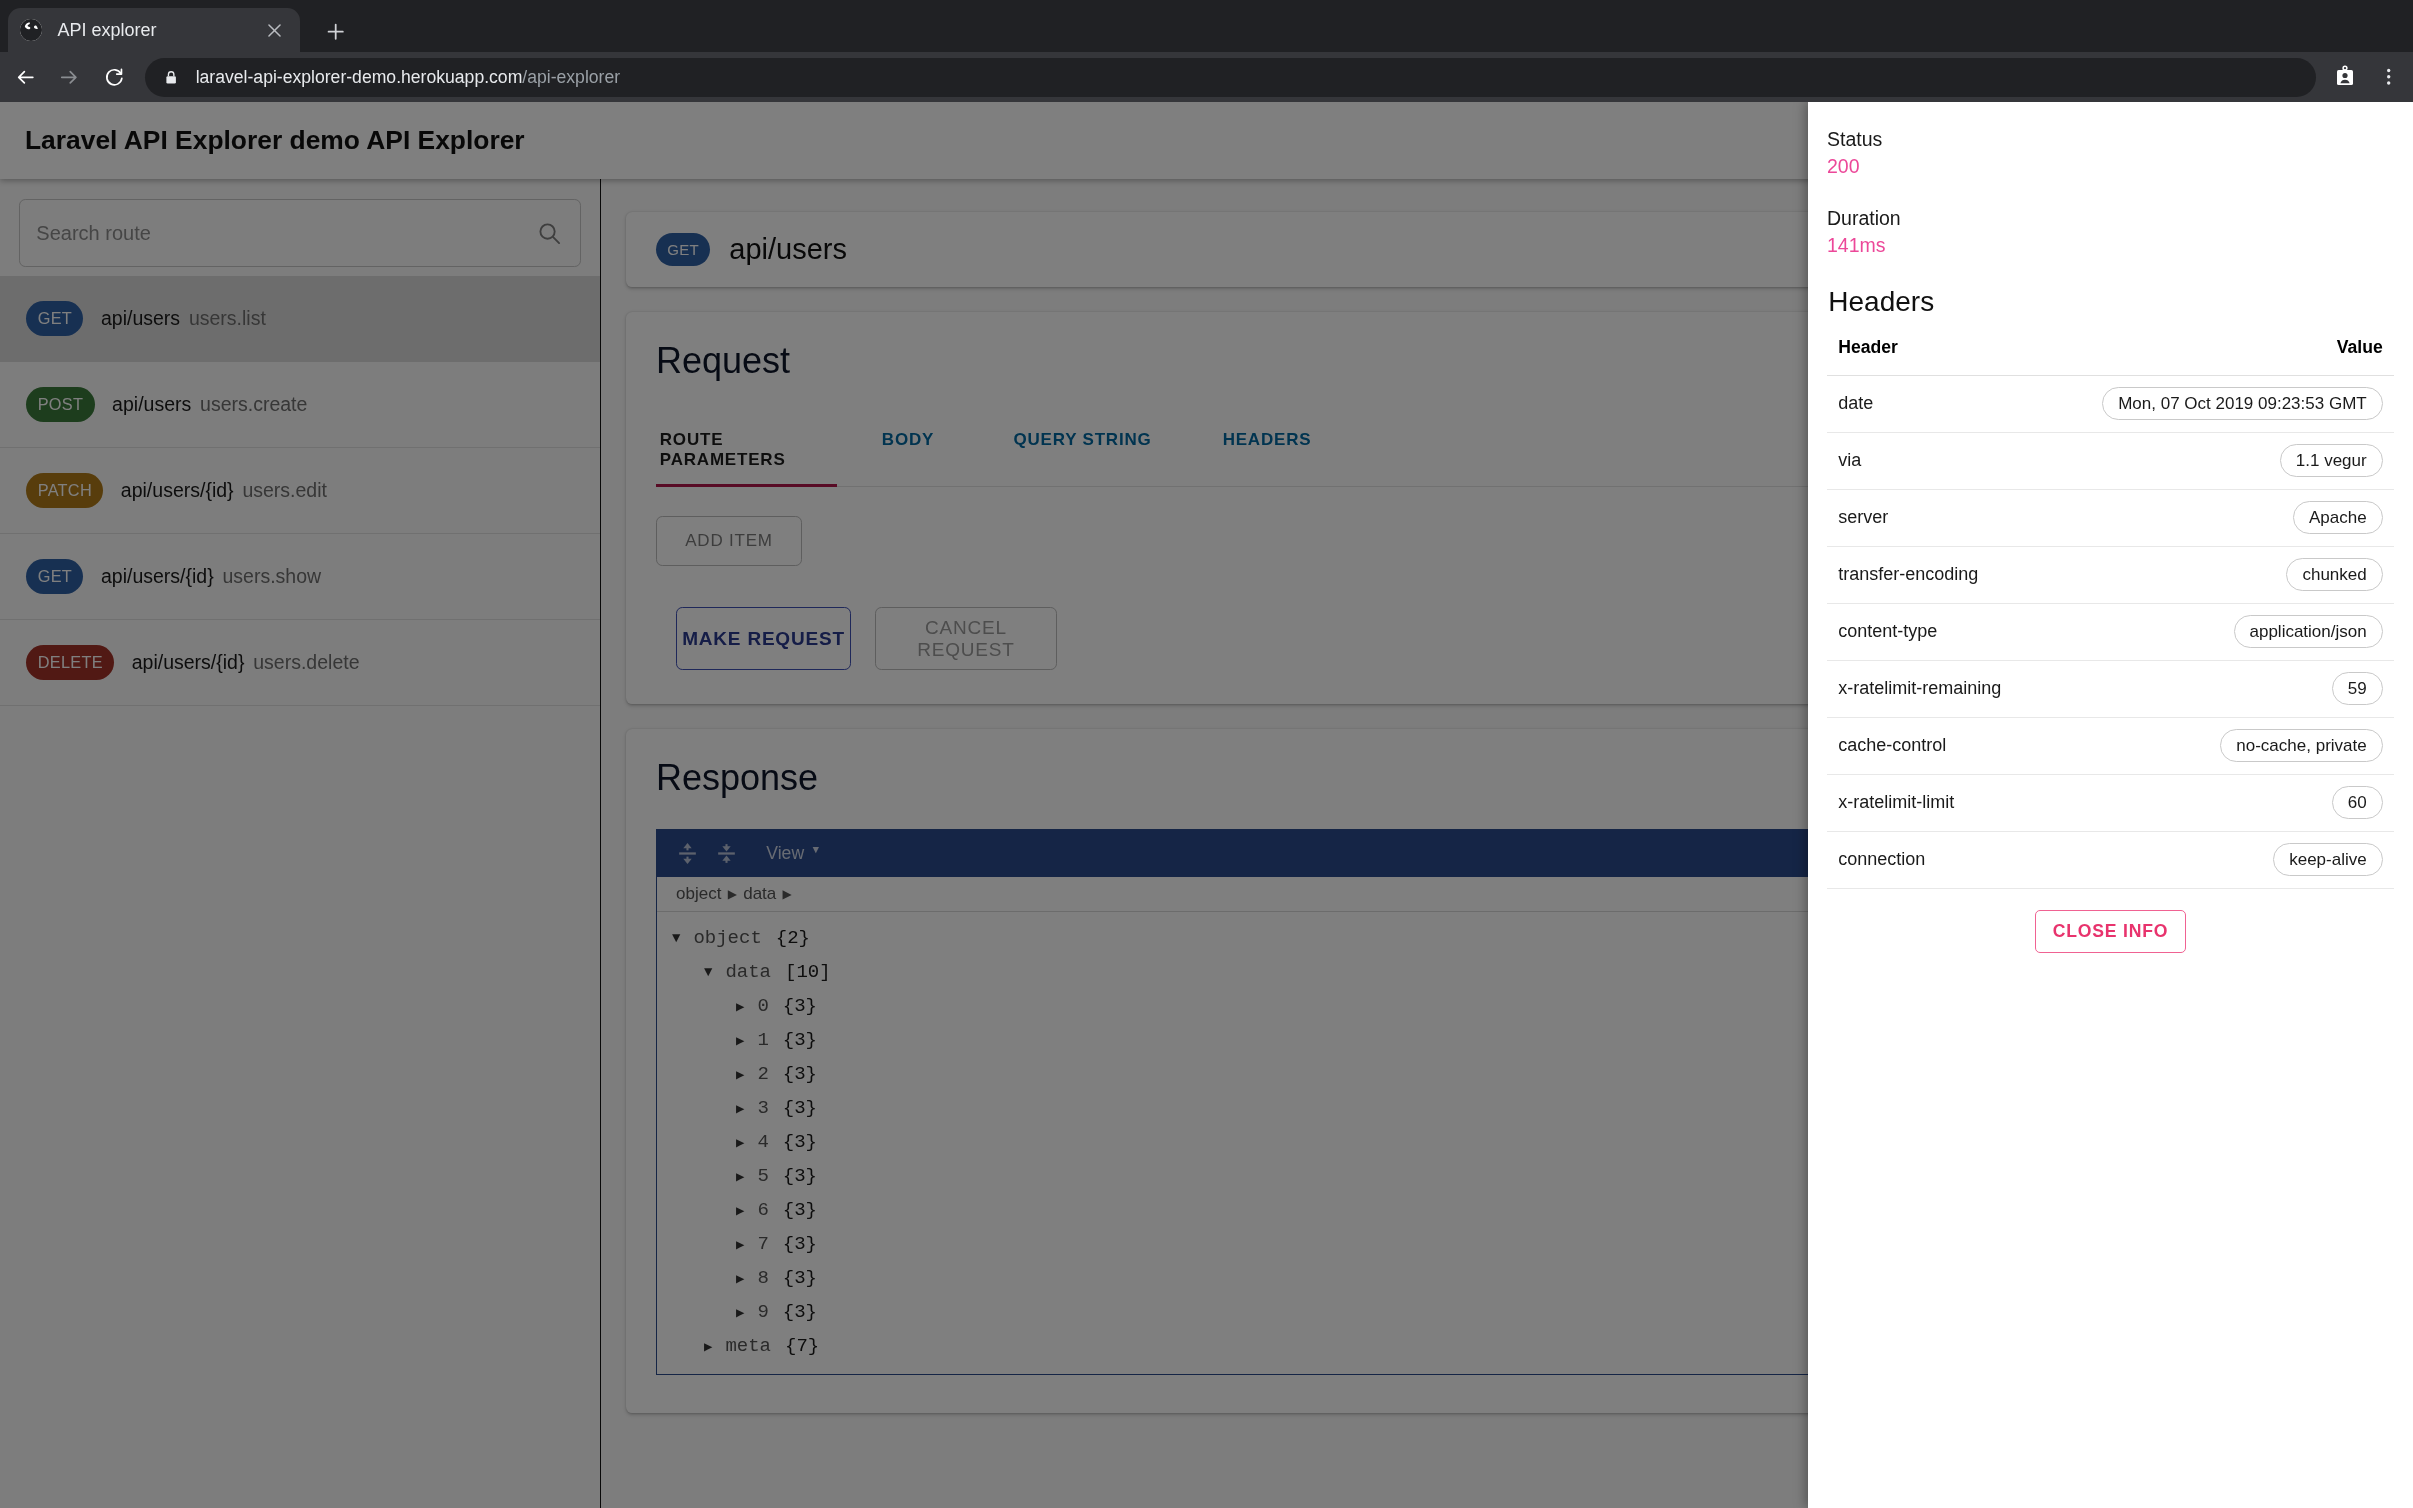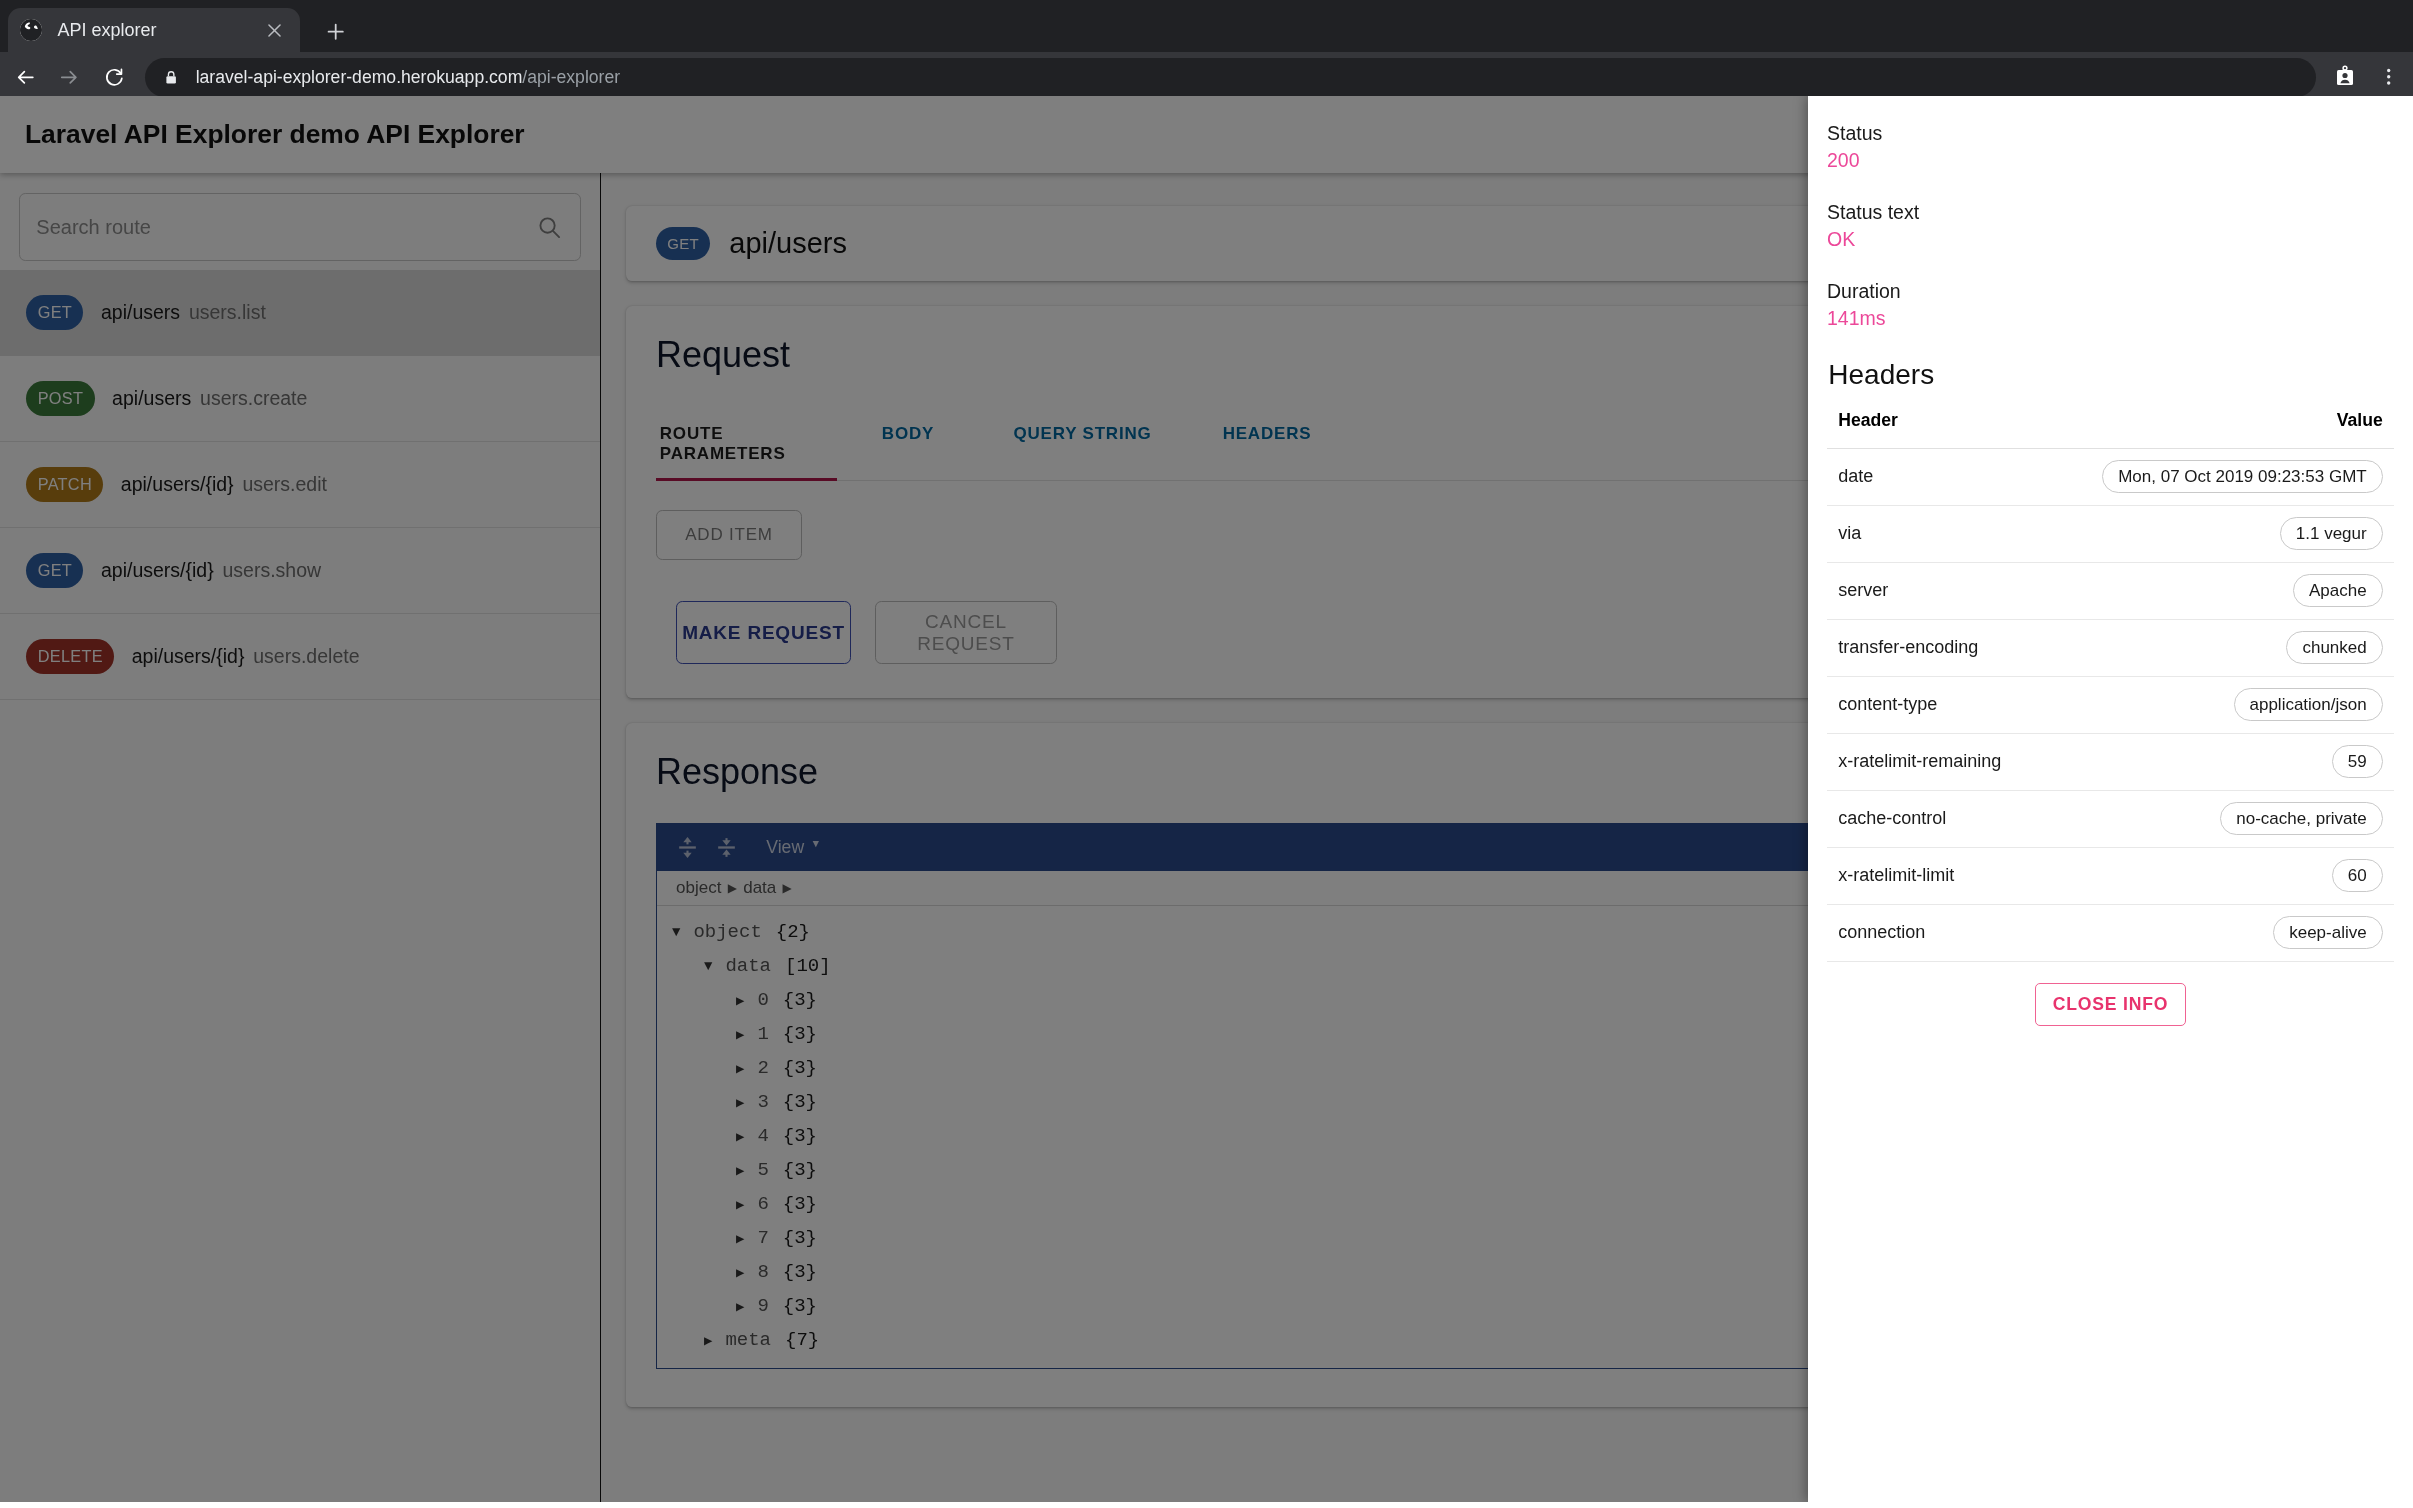--- a/index.html
+++ b/index.html
@@ -33,21 +33,21 @@
   #urlbar {
     flex: 1; height: 39px; margin-left: 12.6px; margin-right: 8.8px;
     background: #202124; border-radius: 20px; display: flex; align-items: center; padding: 0 17.6px;
   }
   #lock-icon { flex: 0 0 16.3px; width: 16.3px; height: 19px; }
   #url-text { margin-left: 16.3px; font-size: 17.6px; color: #e8eaed; white-space: nowrap; }
   #url-text .url-path { color: #9aa0a6; }
   .chrome-right-btn { width: 39px; height: 39px; margin-right: 5px; display:flex; align-items:center; justify-content:center; }
 
   
-  #page { position: absolute; top: 96px; left: 0; width: 2413px; height: 1406px; background: #fafafa; overflow: hidden; }
+  #page { position: absolute; top: 102px; left: 0; width: 2413px; height: 1406px; background: #fafafa; overflow: hidden; }
 
   
   #appbar {
     position: absolute; top: 0; left: 0; right: 0; height: 77px;
     background: #ffffff; box-shadow: 0 1.9px 6.3px rgba(0,0,0,.32);
     display: flex; align-items: center; z-index: 4;
   }
   #appbar-title { font-size: 26.4px; font-weight: bold; color: #111; margin-left: 25px; }
 
   
@@ -441,24 +441,20 @@
 
   <div id="scrim"></div>
 
   <div id="info-drawer">
     <div id="meta-list">
         <div class="meta-block">
           <div class="meta-label">Status</div>
           <div class="meta-value">200</div>
         </div>
         <div class="meta-block">
-          <div class="meta-label">Status text</div>
-          <div class="meta-value">OK</div>
-        </div>
-        <div class="meta-block">
           <div class="meta-label">Duration</div>
           <div class="meta-value">141ms</div>
         </div>
       </div>
     <h2 id="headers-title">Headers</h2>
     <table id="headers-table">
       <thead>
         <tr>
           <th class="h-name">Header</th>
           <th class="h-val">Value</th>

